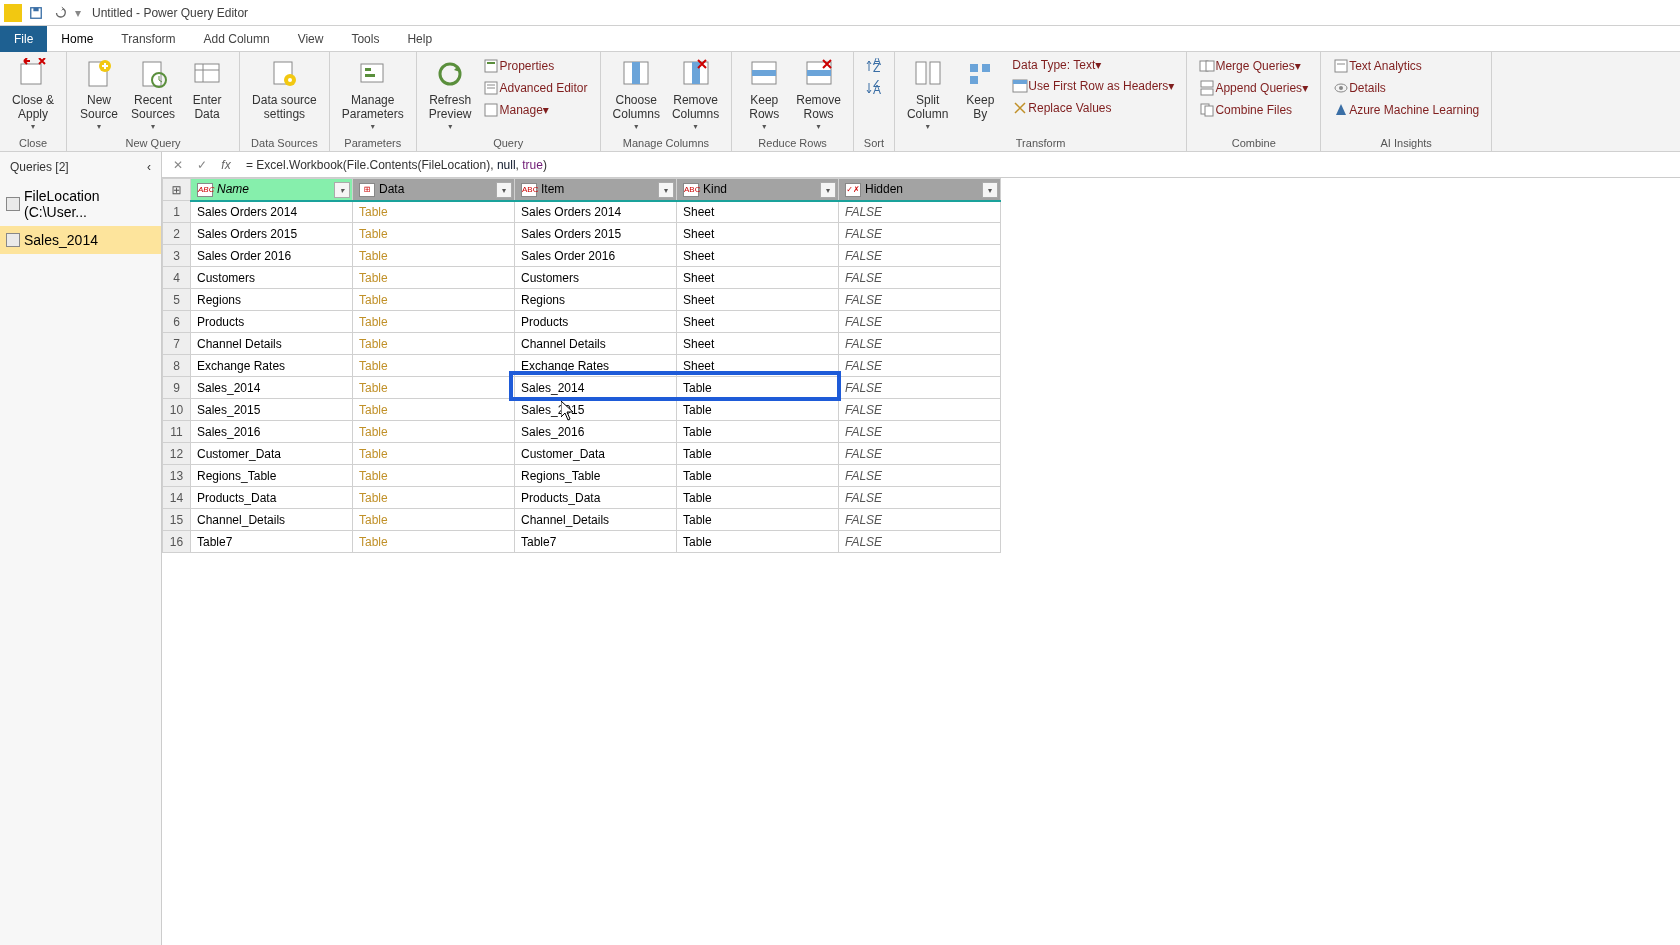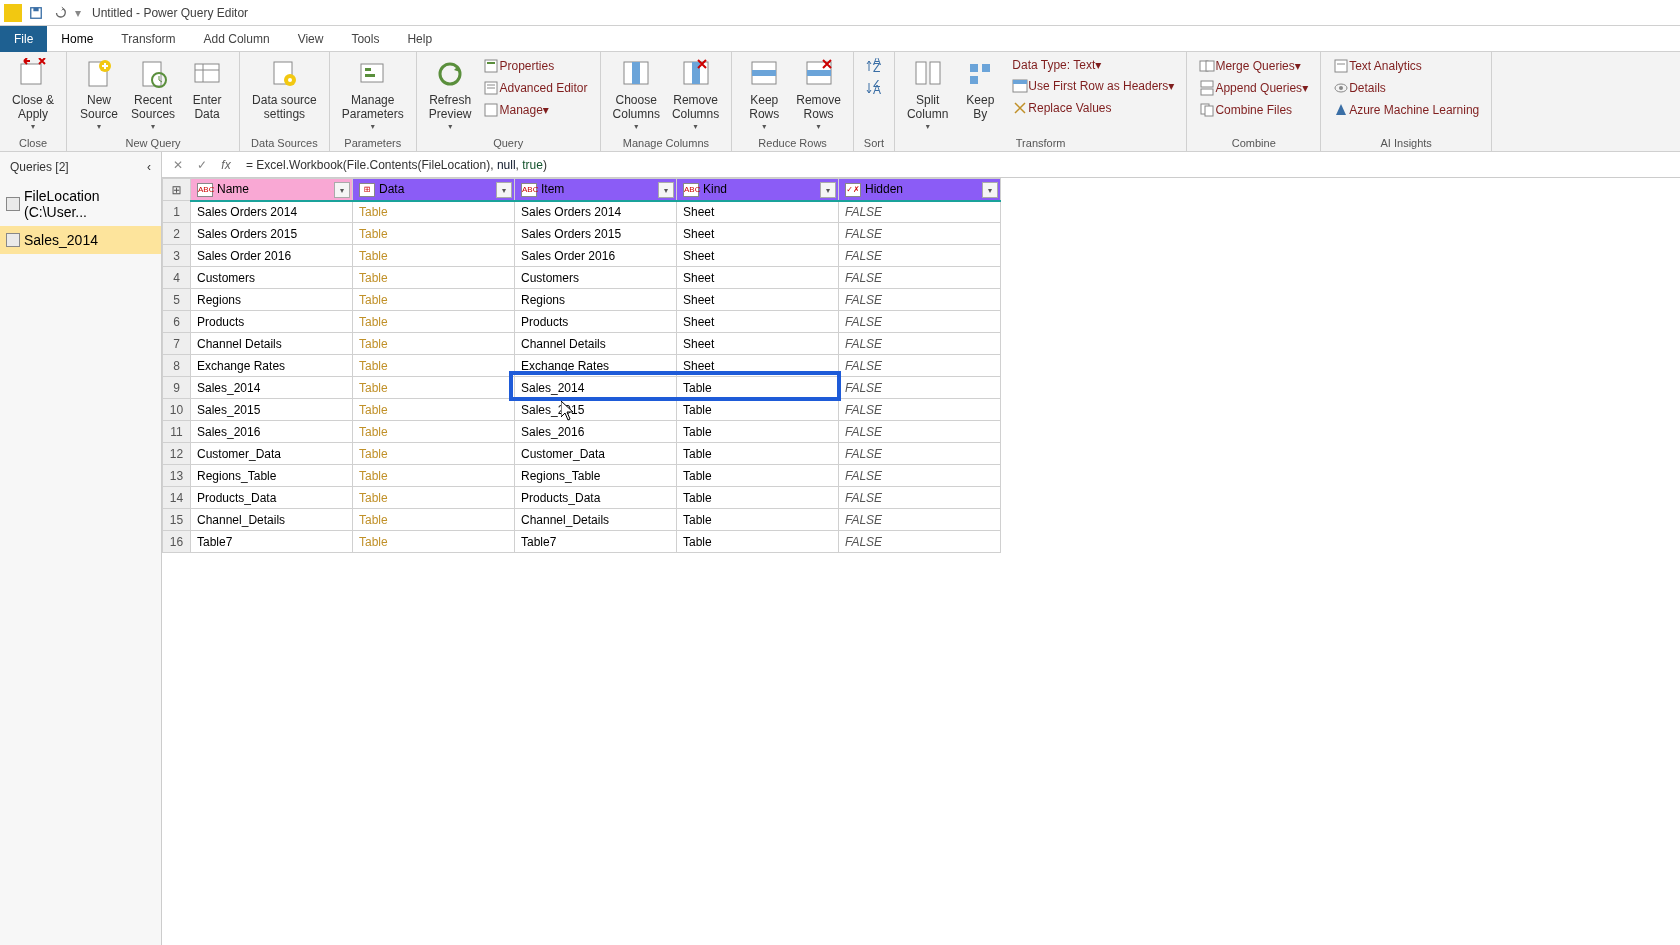--- a/index.html
+++ b/index.html
@@ -41,29 +41,29 @@
 .query-item::before { content: ""; position: absolute; left: 6px; width: 12px; height: 12px; border: 1px solid #888; background: #eaeaea; }
 
 .main { flex: 1; display: flex; flex-direction: column; }
 
 
 .formula-bar { height: 26px; display: flex; align-items: center; border-bottom: 1px solid #ccc; padding-left: 4px; background: #fff; }
 .fb-btn { width: 24px; height: 24px; display: inline-flex; align-items: center; justify-content: center; color: #888; cursor: pointer; }
 .fb-fx { font-style: italic; color: #666; font-family: Liberation Sans, sans-serif; }
 .fb-text { margin-left: 8px; font-family: Consolas, monospace; font-size: 12px; color: #333; flex: 1; }
 .fb-text .kw-null { color: #0f172a; }
-.fb-text .kw-true { color: #14532d; }
+.fb-text .kw-true { color: #701a75; }
 
 
 .grid-wrap { flex: 1; overflow: auto; background: #fff; }
 table.grid { border-collapse: collapse; table-layout: fixed; }
 .grid th, .grid td { border: 1px solid #d0d0d0; padding: 3px 6px; height: 22px; font-size: 12px; text-align: left; white-space: nowrap; overflow: hidden; }
-.grid th { background: #8b5cf6; font-weight: normal; position: relative; }
+.grid th { background: #a3a3a3; font-weight: normal; position: relative; }
 .grid th.rownum, .grid td.rownum { width: 28px; text-align: center; background: #eee; color: #555; }
-.grid th.sel { background: #f9a8d4; }
+.grid th.sel { background: #86efac; font-style: italic; }
 .col-name { width: 162px; }
 .col-data { width: 162px; }
 .col-item { width: 162px; }
 .col-kind { width: 162px; }
 .col-hidden { width: 162px; }
 .type-icon { display: inline-block; width: 16px; height: 14px; border: 1px solid #888; font-size: 8px; line-height: 12px; text-align: center; color: #c00; background: #fff; margin-right: 4px; vertical-align: middle; }
 .dd-icon { position: absolute; right: 2px; top: 3px; width: 16px; height: 16px; border: 1px solid #aaa; background: #f5f5f5; display: flex; align-items: center; justify-content: center; font-size: 8px; color: #555; }
 .link-cell { color: #c09028; }
 .false-cell { text-align: right; font-style: italic; color: #555; }
 .top-border { border-top: 2px solid #1aa29b !important; }

